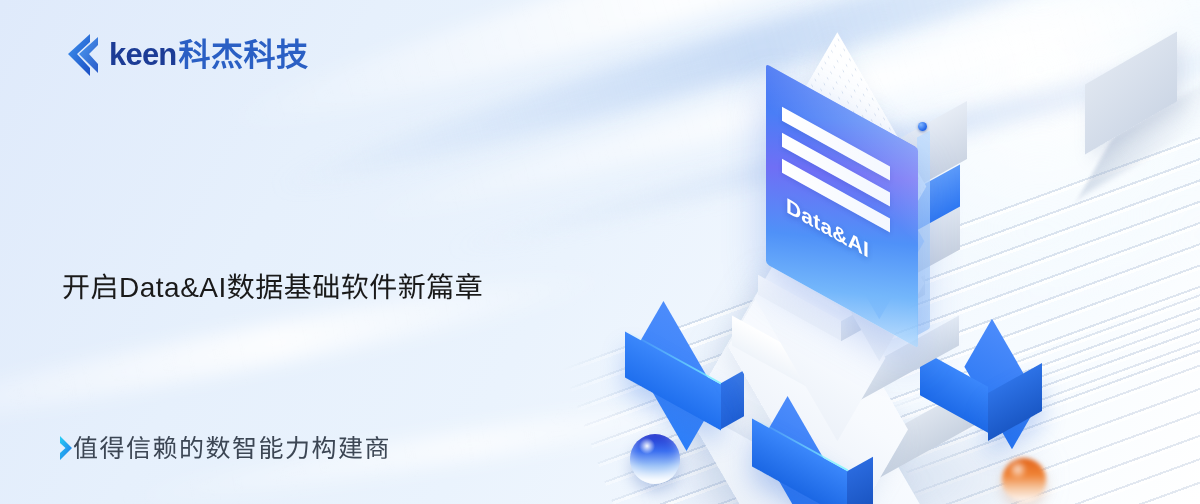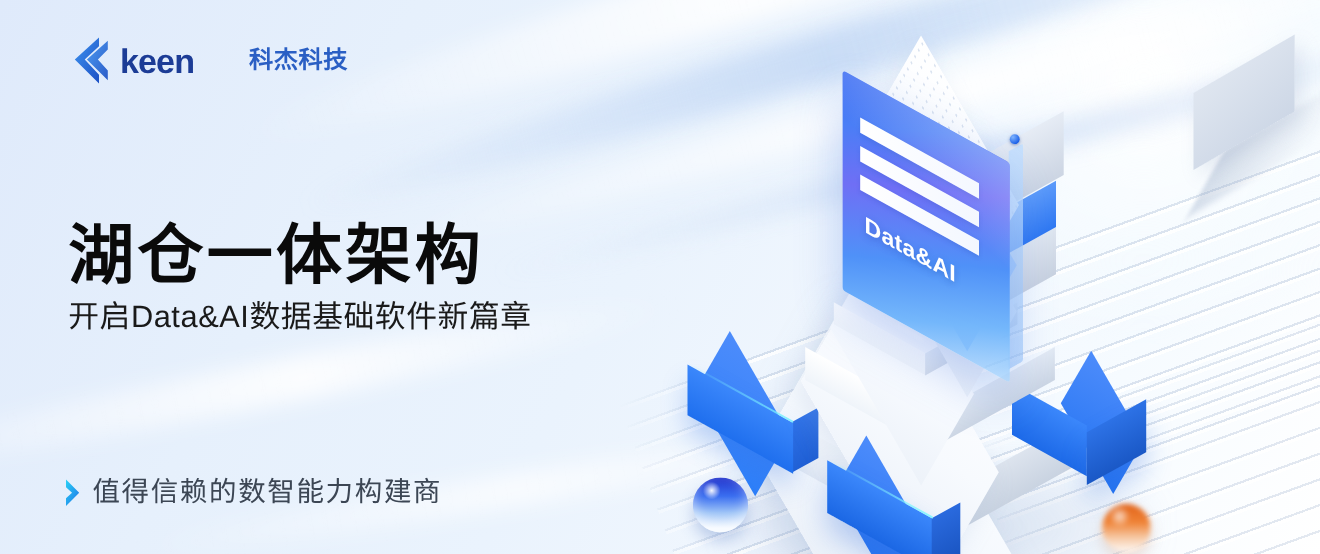--- a/index.html
+++ b/index.html
@@ -395,37 +395,36 @@
   .logo {
     position: absolute;
     left: 60px; top: 33px;
     display: flex;
     align-items: center;
     gap: 9px;
   }
   .logo-mark { width: 40px; height: 44px; display: block; }
   .logo-wordmark {
     display: flex;
-    align-items: center;
-    gap: 18px;
+    align-items: flex-start;
+    gap: 2px;
   }
   .logo-en {
     font-size: 31px;
     font-weight: bold;
     color: #1c3c96;
     letter-spacing: -0.8px;
     line-height: 1;
   }
   .logo-cn {
-    font-size: 22px;
+    font-size: 32px;
     font-weight: bold;
     color: #2a5fc4;
     letter-spacing: .5px;
     line-height: 1;
-    margin-left: 32px;
   }
 
   .headline {
     position: absolute;
     left: 62px; top: 161px;
     font-size: 60px;
     font-weight: bold;
     color: #0a0a0a;
     letter-spacing: 3px;
     line-height: 1.08;
@@ -440,22 +439,20 @@
     letter-spacing: .5px;
     line-height: 1.15;
     white-space: nowrap;
   }
 
   .tagline {
     position: absolute;
     left: 58px; top: 435px;
     display: flex;
     align-items: center;
-    gap: 11px;
-    font-family: Liberation Mono, monospace;
   }
   .tagline-chevron { width: 15px; height: 26px; display: block; }
   .tagline-text {
     font-size: 25px;
     color: #3c4654;
     letter-spacing: 1.5px;
     line-height: 1;
     white-space: nowrap;
   }
 </style>
@@ -546,21 +543,20 @@
       </defs>
       <path d="M30 1 L8 21 L30 43 L30 35 L17 21 L30 9 Z" fill="url(#lgMark)"></path>
       <path d="M38 4 L19 21 L38 40 L38 31 L29 21 L38 12 Z" fill="url(#lgMark)" opacity=".92"></path>
     </svg>
     <div class="logo-wordmark">
       <span class="logo-en">keen</span>
       <span class="logo-cn">科杰科技</span>
     </div>
   </div>
 
-  <h1 class="headline">湖仓一体架构</h1>
   <h2 class="subheadline">开启Data&amp;AI数据基础软件新篇章</h2>
 
   <div class="tagline">
     <svg class="tagline-chevron" viewBox="0 0 15 26" aria-hidden="true">
       <defs>
         <linearGradient id="lgChev" x1="0" y1="0" x2="1" y2="1">
           <stop offset="0" stop-color="#28d0f5"></stop>
           <stop offset="1" stop-color="#1f74e8"></stop>
         </linearGradient>
       </defs>

